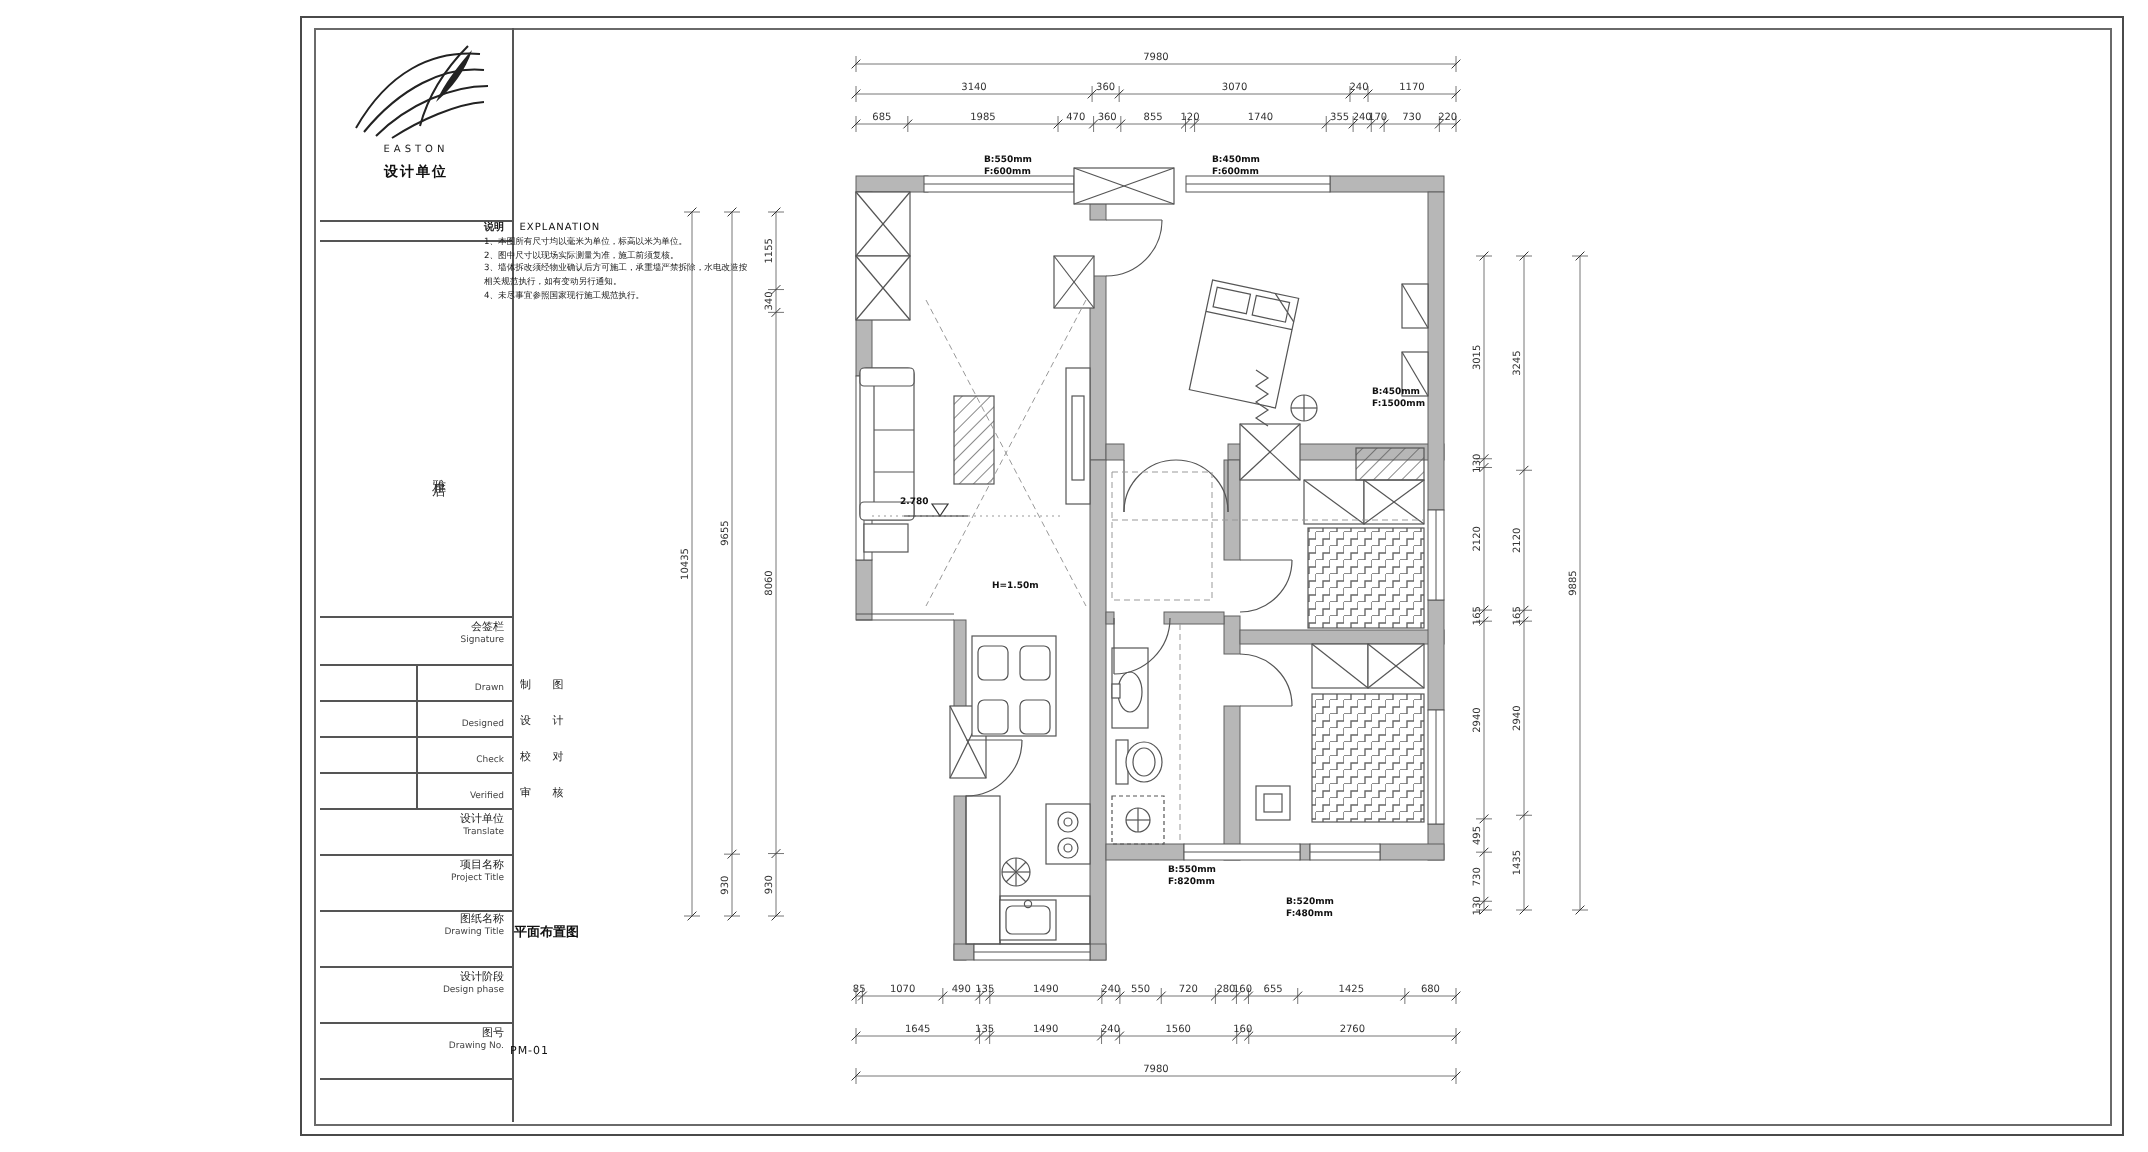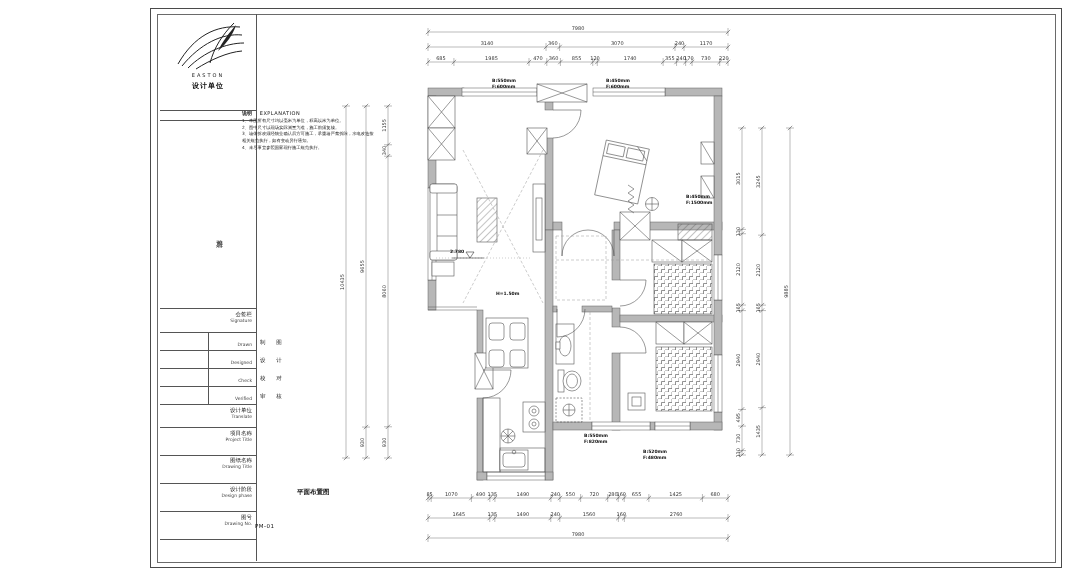--- a/index.html
+++ b/index.html
@@ -13,21 +13,21 @@
   .hl{position:absolute;left:160px;width:96px;border-top:0.7px solid #555;height:0;}
   .vl{position:absolute;border-left:0.7px solid #555;width:0;}
   .lbl{position:absolute;left:162px;width:90px;text-align:right;line-height:1.25;}
   .lbl .cn{display:block;font-size:5.5px;color:#222;}
   .lbl .en{display:block;font-size:4.5px;color:#444;}
   .lbl-s{position:absolute;left:162px;width:90px;text-align:right;font-size:4.5px;color:#444;}
   .mini{position:absolute;left:260px;width:30px;font-size:5.5px;color:#222;word-spacing:9px;white-space:nowrap;}
   .brand-en{left:163px;top:72px;width:90px;text-align:center;font-size:5px;letter-spacing:2px;color:#222;}
   .brand-cn{left:163px;top:81px;width:90px;text-align:center;font-size:7px;font-weight:bold;letter-spacing:1px;color:#111;}
   .vert-label{left:214px;top:234px;writing-mode:vertical-rl;font-size:7px;letter-spacing:2px;color:#333;}
-  .dtitle-val{left:257px;top:488px;font-size:6.5px;font-weight:600;color:#111;white-space:nowrap;margin-left:40px;}
+  .dtitle-val{left:257px;top:462px;font-size:6.5px;font-weight:600;color:#111;white-space:nowrap;}
   .dno-val{left:255px;top:523px;font-size:5.5px;color:#111;letter-spacing:0.5px;}
   
   .expl{left:242px;top:110px;width:132px;}
   .expl-h{font-size:5px;font-weight:bold;color:#111;margin-bottom:2px;}
   .expl-h .en{margin-left:6px;font-weight:normal;letter-spacing:0.5px;}
   .expl ol{margin:0;padding:0;list-style:none;}
   .expl li{font-size:4.3px;line-height:1.55;color:#222;}
   
   .ann{position:absolute;font-size:4.5px;font-weight:600;color:#111;line-height:1.25;white-space:nowrap;}
   .ann span{display:block;}

